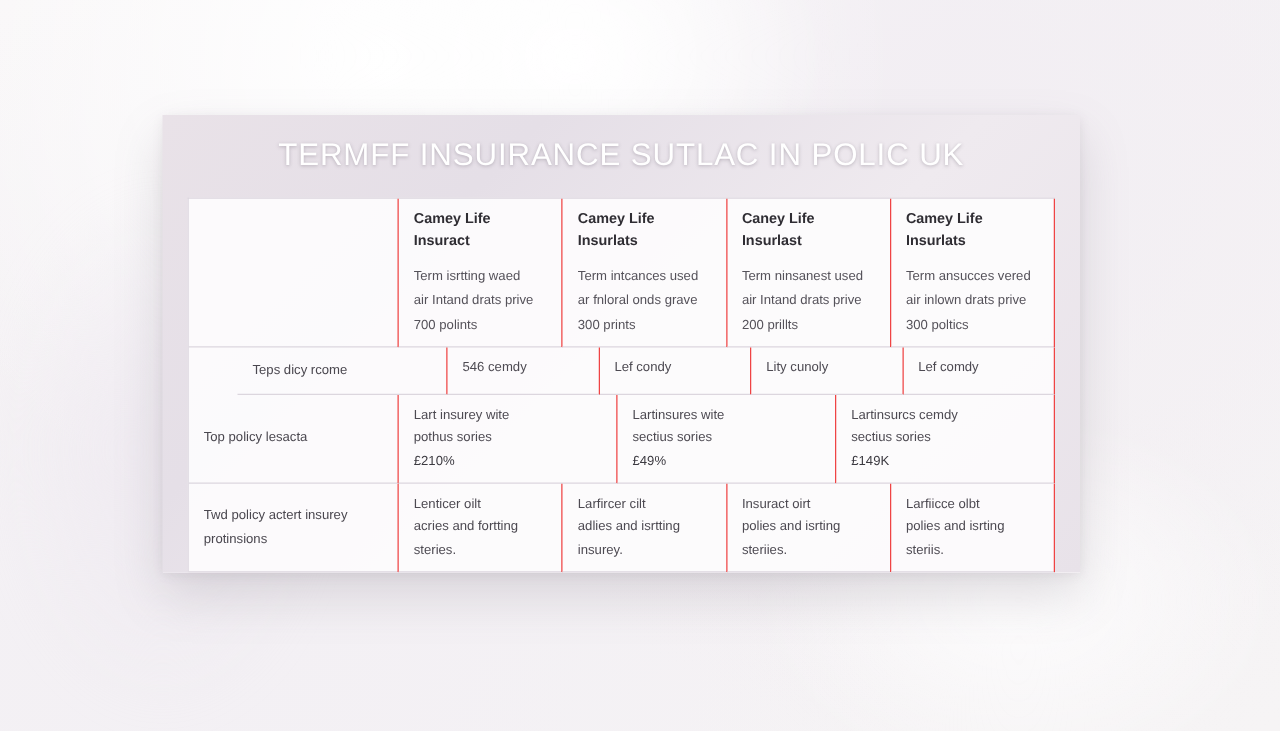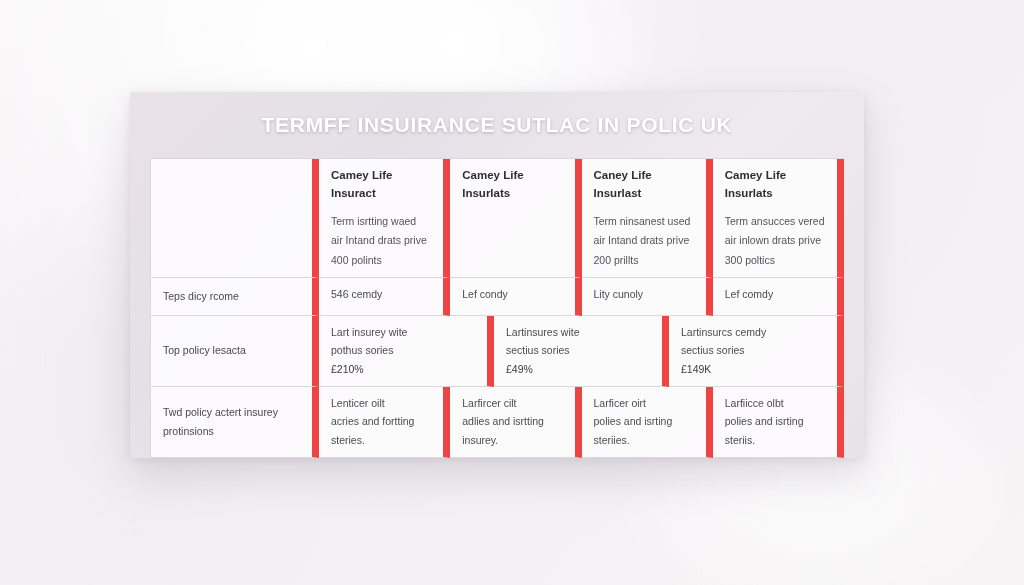--- a/index.html
+++ b/index.html
@@ -63,22 +63,22 @@
     flex-direction: column;
   }
 
   .title-area {
     height: 100px;
     display: flex;
     align-items: center;
     justify-content: center;
   }
   .poster-title {
-    font-size: 21px;
-    font-weight: bold;
+    font-size: 25px;
+    font-weight: normal;
     letter-spacing: 0.7px;
     color: #ffffff;
     text-shadow: 0 1px 3px rgba(120,110,125,0.45);
     text-align: left;
     white-space: nowrap;
   }
 
   
   .table-wrap {
     margin: 0 20px 0 20px;
@@ -87,26 +87,26 @@
     display: flex;
     flex-direction: column;
     border-top: 1px solid #dcd6de;
     border-left: 1px solid #dcd6de;
   }
   .trow {
     display: flex;
     flex: 0 0 auto;
   }
   .trow.header-row { flex: 0 0 105px; }
-  .trow.r1 { flex: 0 0 38px; }
+  .trow.r1 { flex: 0 0 38px; padding-left: 39px; }
   .trow.r2 { flex: 0 0 60px; }
   .trow.r3 { flex: 0 0 64px; }
 
   .tcell {
-    border-right: 7px solid #ef4444;
+    border-right: 1px solid #ef4444;
     border-bottom: 1px solid #dcd6de;
     padding: 8px 12px;
     box-sizing: border-box;
     color: #4d4a52;
     font-size: 10.5px;
     line-height: 1.65;
     display: flex;
     flex-direction: column;
     justify-content: flex-start;
   }
@@ -159,28 +159,33 @@
         <div class="tcell rowlabel"></div>
 
         <div class="tcell col">
           <div class="col-title">
             <span class="cell-line">Camey Life</span>
             <span class="cell-line">Insuract</span>
           </div>
           <div class="col-desc">
             <span class="cell-line">Term isrtting waed</span>
             <span class="cell-line">air Intand drats prive</span>
-            <span class="cell-line">400 polints</span>
+            <span class="cell-line">700 polints</span>
           </div>
         </div>
 
         <div class="tcell col">
           <div class="col-title">
             <span class="cell-line">Camey Life</span>
             <span class="cell-line">Insurlats</span>
+          </div>
+          <div class="col-desc">
+            <span class="cell-line">Term intcances used</span>
+            <span class="cell-line">ar fnloral onds grave</span>
+            <span class="cell-line">300 prints</span>
           </div>
         </div>
 
         <div class="tcell col">
           <div class="col-title">
             <span class="cell-line">Caney Life</span>
             <span class="cell-line">Insurlast</span>
           </div>
           <div class="col-desc">
             <span class="cell-line">Term ninsanest used</span>
@@ -246,21 +251,21 @@
           <span class="cell-line">Lenticer oilt</span>
           <span class="cell-line">acries and fortting</span>
           <span class="cell-line">steries.</span>
         </div>
         <div class="tcell col">
           <span class="cell-line">Larfircer cilt</span>
           <span class="cell-line">adlies and isrtting</span>
           <span class="cell-line">insurey.</span>
         </div>
         <div class="tcell col">
-          <span class="cell-line">Larficer oirt</span>
+          <span class="cell-line">Insuract oirt</span>
           <span class="cell-line">polies and isrting</span>
           <span class="cell-line">steriies.</span>
         </div>
         <div class="tcell col">
           <span class="cell-line">Larfiicce olbt</span>
           <span class="cell-line">polies and isrting</span>
           <span class="cell-line">steriis.</span>
         </div>
       </div>
 

